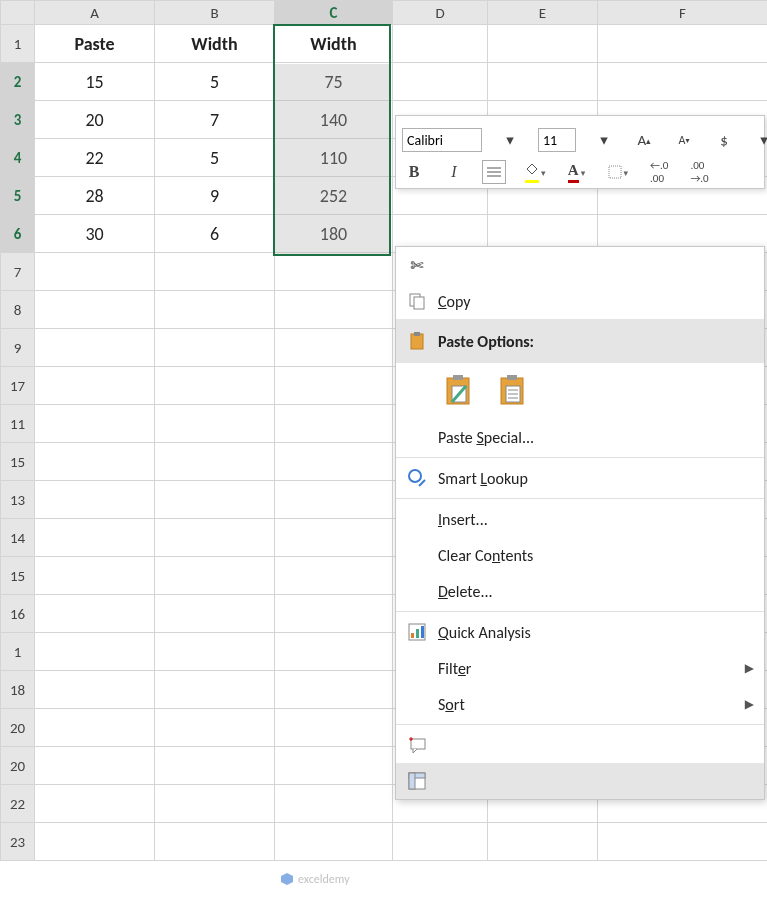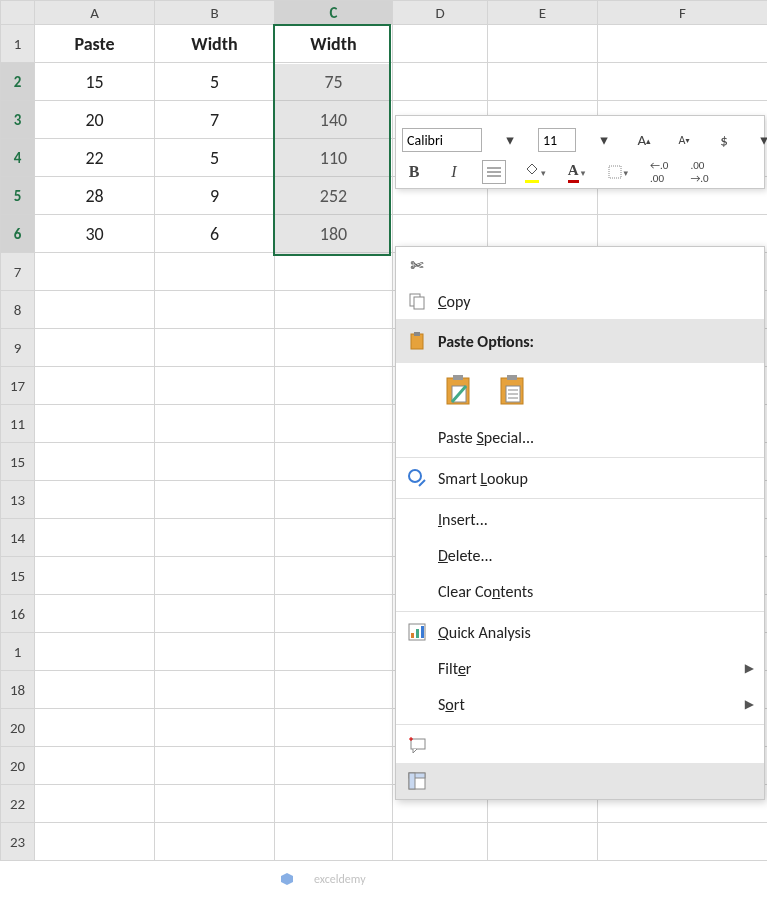--- a/index.html
+++ b/index.html
@@ -135,21 +135,21 @@
   .ctxmenu .arrow { color: #555; font-size: 12px; }
   .ctxmenu .sep { height: 1px; background: #e0e0e0; margin: 2px 0; }
   .paste-icons { display:flex; gap:20px; padding-left:46px; }
   .paste-ico {
     width: 34px; height: 40px;
     display:flex; align-items:center; justify-content:center;
   }
   .ul { text-decoration: underline; }
   .watermark {
     position:absolute; left:280px; top:872px;
-    font-size:12px; color:#999; display:flex; align-items:center; gap:20px;
+    font-size:12px; color:#999; display:flex; align-items:center; gap:4px;
     opacity:0.6;
   }
 </style>
 </head>
 <body>
 
 <table class="grid">
   <colgroup>
     <col style="width:34px">
       <col style="width:120px">
@@ -482,25 +482,25 @@
     </span>
     <span class="lbl">Smart <span class="ul">L</span>ookup</span>
   </div>
   <div class="sep"></div>
   <div class="item">
     <span class="ico"></span>
     <span class="lbl"><span class="ul">I</span>nsert...</span>
   </div>
   <div class="item">
     <span class="ico"></span>
+    <span class="lbl">Clear Co<span class="ul">n</span>tents</span>
+  </div>
+  <div class="item">
+    <span class="ico"></span>
     <span class="lbl"><span class="ul">D</span>elete...</span>
-  </div>
-  <div class="item">
-    <span class="ico"></span>
-    <span class="lbl">Clear Co<span class="ul">n</span>tents</span>
   </div>
   <div class="sep"></div>
   <div class="item">
     <span class="ico">
       <svg width="18" height="18">
           <rect x="1" y="1" width="16" height="16" fill="#fff" stroke="#888"></rect>
           <rect x="3" y="10" width="3" height="5" fill="#d97f30"></rect>
           <rect x="8" y="6" width="3" height="9" fill="#4a8"></rect>
           <rect x="13" y="3" width="3" height="12" fill="#3a7bd5"></rect>
         </svg>

